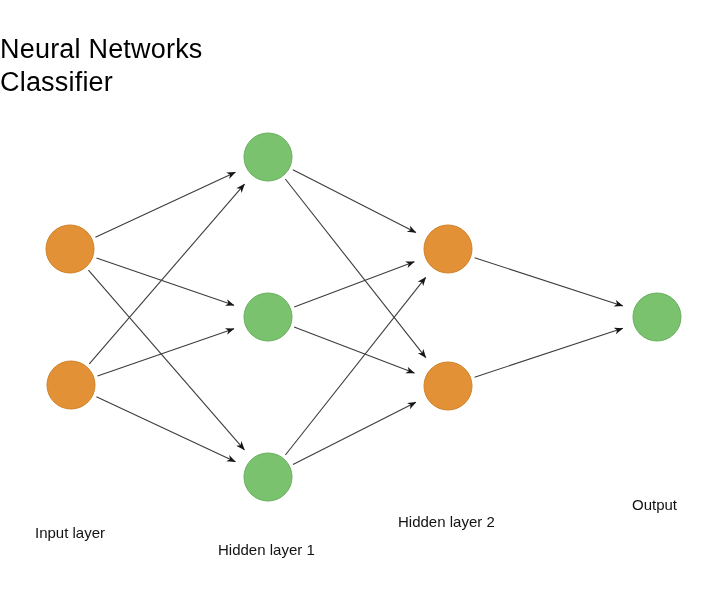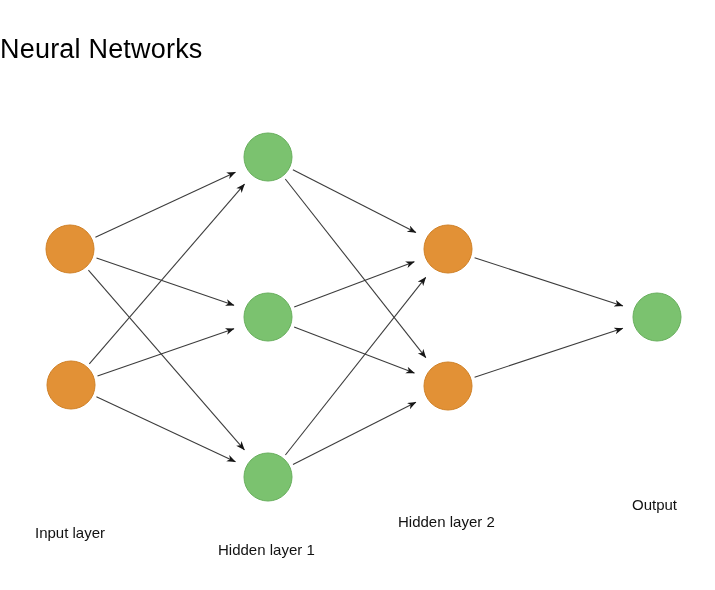--- a/index.html
+++ b/index.html
@@ -38,20 +38,21 @@
     font-family: "Liberation Sans", sans-serif;
     font-size: 15px;
   }
 </style>
 </head>
 <body style="background: rgb(255, 255, 255);">
 
 <div class="canvas">
   <div class="title">
     <div>Neural Networks</div>
+    <div>Classifier</div>
   </div>
 
   <svg class="diagram" width="715" height="590" viewBox="0 0 715 590" xmlns="http://www.w3.org/2000/svg">
     <defs>
       <marker id="arrowhead" markerUnits="userSpaceOnUse" markerWidth="10" markerHeight="8" refX="8.5" refY="3.5" orient="auto">
         <path d="M0,0 L9,3.5 L0,7 L2.6,3.5 Z" fill="#161616"></path>
       </marker>
     </defs>
     <g id="edges-group">
         <line x1="95.4" y1="237.2" x2="235.4" y2="172.2" stroke="#3c3c3c" stroke-width="1.1" marker-end="url(#arrowhead)"></line>

